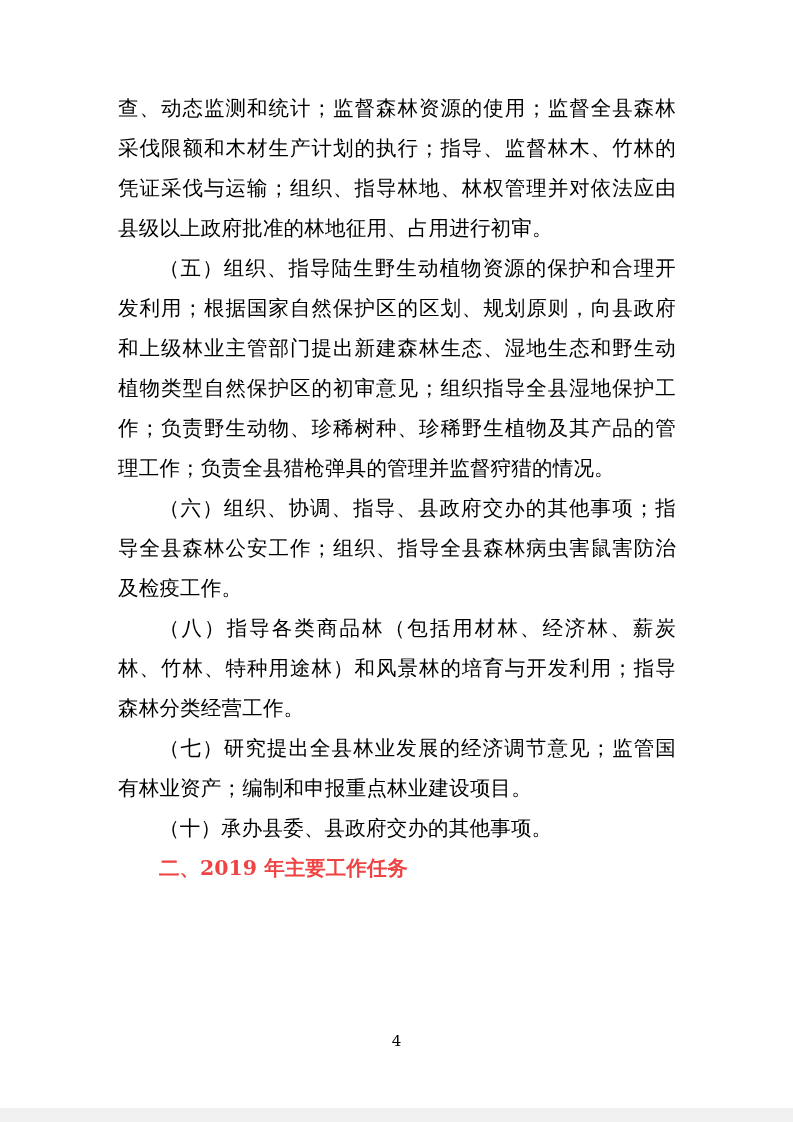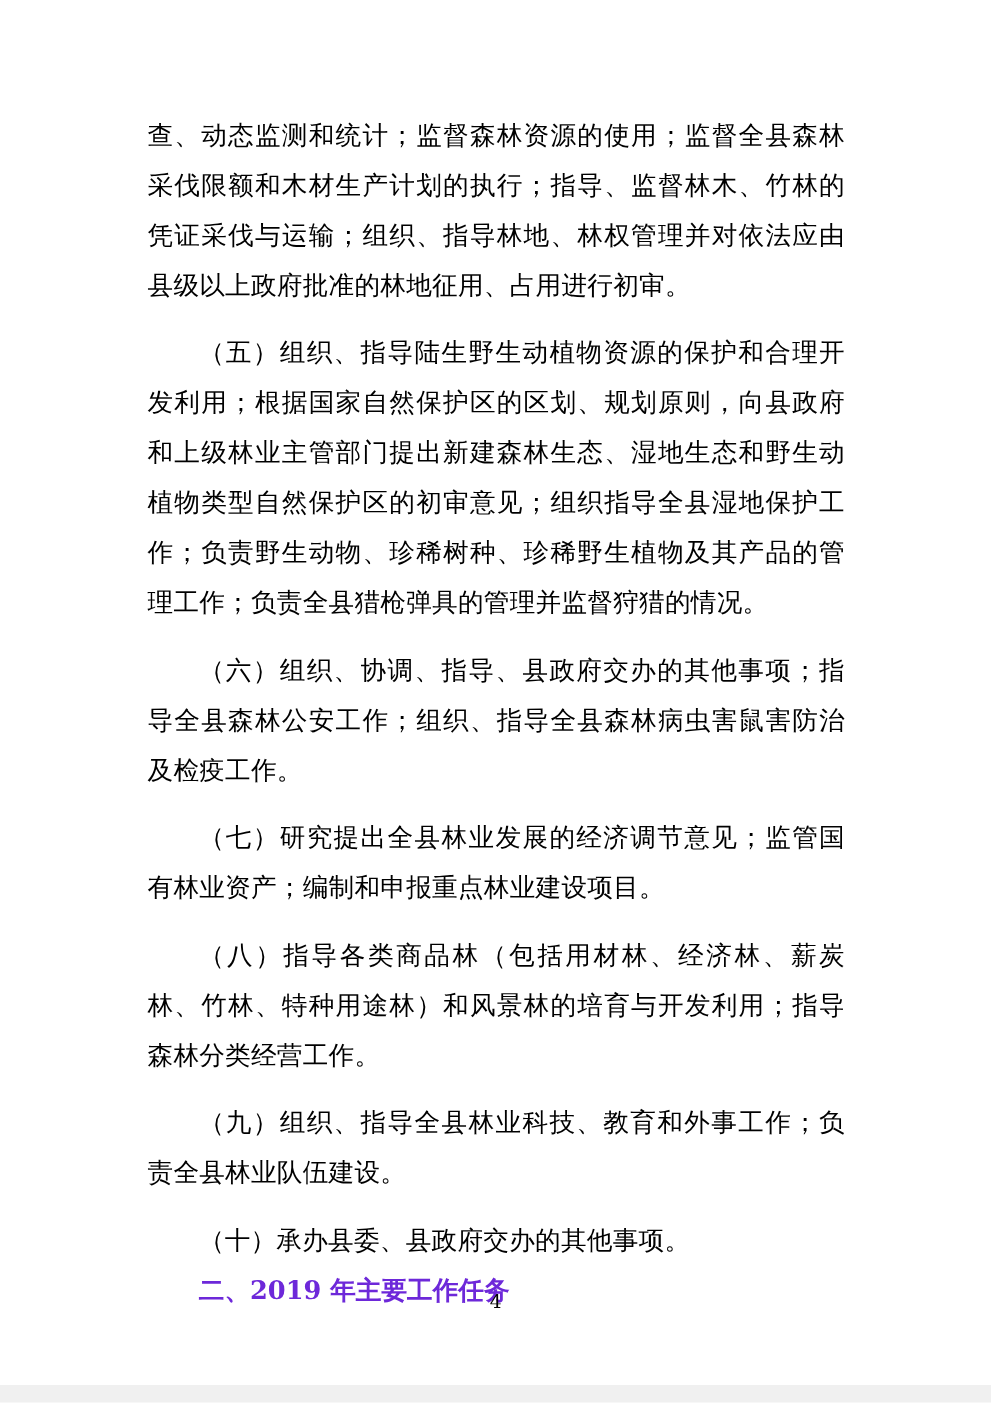--- a/index.html
+++ b/index.html
@@ -27,28 +27,27 @@
     font-size: 20.5px;
     line-height: 40px;
     color: #000000;
     text-align: justify;
     text-justify: inter-ideograph;
     margin: 0 0 0 0;
     letter-spacing: 0.2px;
   }
   .indent {
     text-indent: 41px;
-    margin-top: 14px;
   }
   .heading {
     font-family: "DejaVu Serif", "Liberation Serif", serif;
     font-weight: bold;
     font-size: 20.5px;
     line-height: 40px;
-    color: #6d28d9;
+    color: #ef4444;
     text-indent: 41px;
     margin: 0;
   }
   .page-number {
     position: absolute;
     bottom: 58px;
     left: 0;
     width: 100%;
     text-align: center;
     font-family: "DejaVu Serif", "Liberation Serif", serif;
@@ -62,25 +61,24 @@
 <div class="page">
 
   <div class="content">
 
     <p class="para">查、动态监测和统计；监督森林资源的使用；监督全县森林采伐限额和木材生产计划的执行；指导、监督林木、竹林的凭证采伐与运输；组织、指导林地、林权管理并对依法应由县级以上政府批准的林地征用、占用进行初审。</p>
 
     <p class="para indent">（五）组织、指导陆生野生动植物资源的保护和合理开发利用；根据国家自然保护区的区划、规划原则，向县政府和上级林业主管部门提出新建森林生态、湿地生态和野生动植物类型自然保护区的初审意见；组织指导全县湿地保护工作；负责野生动物、珍稀树种、珍稀野生植物及其产品的管理工作；负责全县猎枪弹具的管理并监督狩猎的情况。</p>
 
     <p class="para indent">（六）组织、协调、指导、县政府交办的其他事项；指导全县森林公安工作；组织、指导全县森林病虫害鼠害防治及检疫工作。</p>
 
+    <p class="para indent">（八）指导各类商品林（包括用材林、经济林、薪炭林、竹林、特种用途林）和风景林的培育与开发利用；指导森林分类经营工作。</p>
+
     <p class="para indent">（七）研究提出全县林业发展的经济调节意见；监管国有林业资产；编制和申报重点林业建设项目。</p>
 
-    <p class="para indent">（八）指导各类商品林（包括用材林、经济林、薪炭林、竹林、特种用途林）和风景林的培育与开发利用；指导森林分类经营工作。</p>
-
-    <p class="para indent">（九）组织、指导全县林业科技、教育和外事工作；负责全县林业队伍建设。</p>
 
     <p class="para indent">（十）承办县委、县政府交办的其他事项。</p>
 
     <p class="heading">二、2019 年主要工作任务</p>
 
 
   </div>
 
   <div class="page-number">4</div>
 

